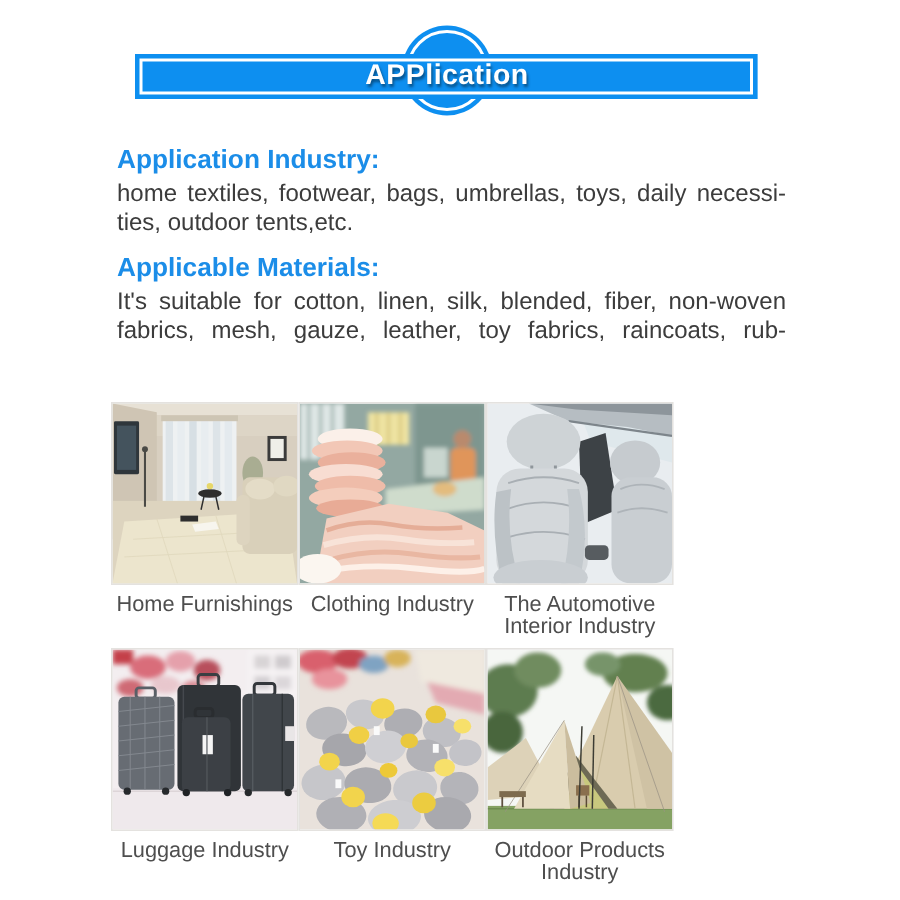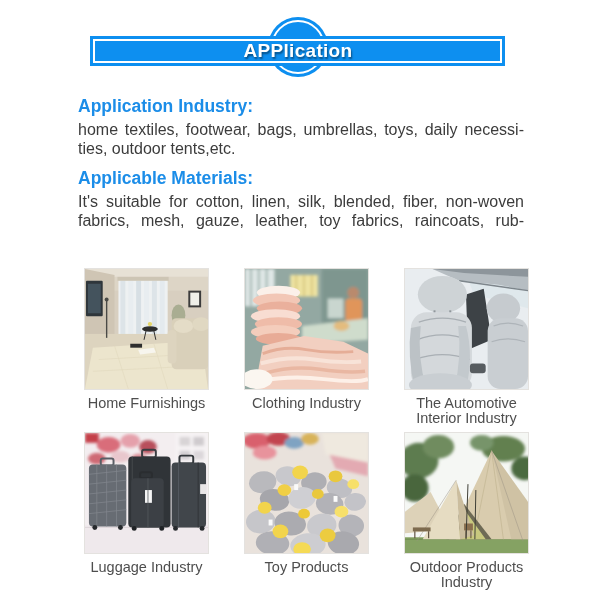--- a/index.html
+++ b/index.html
@@ -20,21 +20,21 @@
   
   .content{position:absolute;left:78px;top:96px;width:446px;}
   .sec-heading{margin:0 0 4px 0;font-size:17.5px;font-weight:bold;color:#1b8de8;}
   .sec-heading.second{margin-top:10px;}
   .body-line{font-size:16px;line-height:18.5px;color:#3c3c3c;
         text-align:justify;text-align-last:justify;}
   .body-line.last{text-align:left;text-align-last:left;}
   .sec-body{margin-bottom:2px;}
 
   
-  .g-row{position:absolute;left:84px;display:flex;gap:35px;}
+  .g-row{position:absolute;left:74px;display:flex;}
   .g-row.row1{top:268px;}
   .g-row.row2{top:432px;}
   figure{margin:0;width:125px;}
   .thumb{width:125px;height:122px;border:1px solid #e4e2df;box-sizing:border-box;
         background:#f5f5f5;overflow:hidden;}
   .thumb svg{display:block;width:100%;height:100%;}
   figcaption{margin:6px 0 0 -6px;width:137px;text-align:center;
         font-size:14.5px;line-height:15px;color:#4e4e4e;}
 </style>
 </head>
@@ -292,21 +292,21 @@
             <ellipse cx="60" cy="82" rx="6" ry="5" fill="#edc938"></ellipse>
             <ellipse cx="36" cy="100" rx="8" ry="7" fill="#f2d44c"></ellipse>
             <ellipse cx="84" cy="104" rx="8" ry="7" fill="#eccc40"></ellipse>
             <ellipse cx="58" cy="118" rx="9" ry="7" fill="#f5da55"></ellipse>
           </g>
           <rect x="50" y="52" width="4" height="6" fill="#fafafa"></rect>
           <rect x="90" y="64" width="4" height="6" fill="#fafafa"></rect>
           <rect x="24" y="88" width="4" height="6" fill="#fafafa"></rect>
         </svg>
       </div>
-      <figcaption>Toy Products</figcaption>
+      <figcaption>Toy Industry</figcaption>
     </figure>
 
     <figure>
       <div class="thumb">
         <svg viewBox="0 0 125 122" preserveAspectRatio="none">
           <defs>
               <filter id="blurD" x="-20%" y="-20%" width="140%" height="140%">
                 <feGaussianBlur stdDeviation="1.6"></feGaussianBlur>
               </filter>
             </defs>

